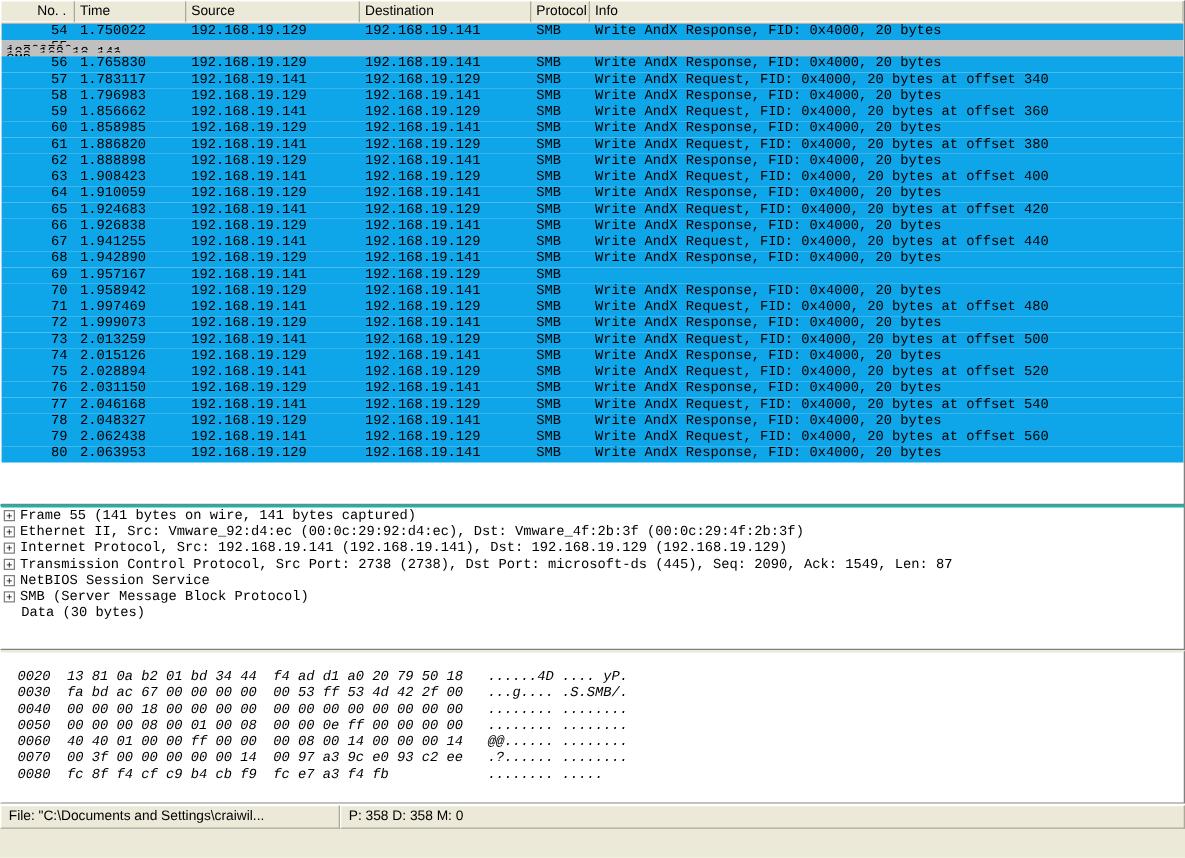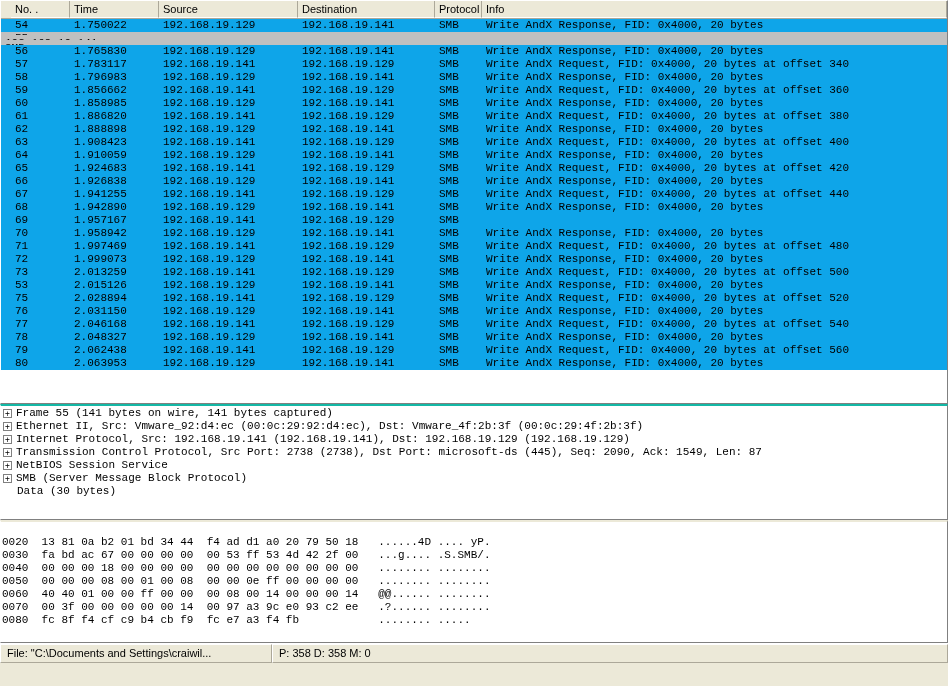--- a/index.html
+++ b/index.html
@@ -4,34 +4,34 @@
 <style>
   * { box-sizing: border-box; margin: 0; padding: 0; }
   html, body { width: 948px; height: 686px; font-family: "Lucida Console", Monaco, "Courier New", monospace; font-size: 11px; overflow: hidden; background: #ece9d8; }
   .pane { border: 1px solid #808080; border-top-color: #fff; border-left-color: #fff; background: #fff; overflow: hidden; }
   .packet-list { height: 404px; display: flex; flex-direction: column; }
   .header-row { display:flex; background: #ece9d8; border-bottom: 1px solid #aca899; height: 18px; flex:none; }
   .header-row .col { border-right: 1px solid #aca899; border-bottom:1px solid #fff; padding: 2px 4px; font-family: Tahoma, sans-serif; font-size: 11px; overflow:hidden; white-space:nowrap; }
   .rows { overflow-y: auto; flex:1; }
   .row { display:flex; height:13px; white-space:nowrap; }
   .row .col { padding: 0 4px; overflow:hidden; text-overflow:clip; }
-  .col.no   { width:59px;  padding-right:6px;margin-left:10px;}
+  .col.no   { width:59px;  text-align:right; padding-right:6px;}
   .col.time { width:89px; }
   .col.src  { width:139px;}
   .col.dst  { width:137px;}
   .col.proto{ width:47px; }
   .col.info { flex:1; }
   .smb-bg   { background: #0ea5e9; }
   .selected { background: #c0c0c0 !important; flex-direction: column; }
   .details { height: 116px; background:#fff; border-top:2px solid #14b8a6; overflow:auto; padding:1px 0;}
   .details .tree-line { height:13px; padding:0 2px; white-space:nowrap;}
   .tree-box { display:inline-block; width:9px; height:9px; border:1px solid #808080; font-size:8px; line-height:7px; text-align:center; margin-right:4px; background:#fff; font-family:monospace;}
   .tree-indent { display:inline-block; width:14px;}
   .hex { height: 123px; background:#fff; border-top:2px solid #ece9d8; overflow:auto; padding-top:14px;}
-  .hex-line { height:13px; white-space:pre; padding-left:1px;}
+  .hex-line { height:13px; white-space:pre; padding-left:13px;font-style:italic;}
   .statusbar { height:20px; display:flex; background:#ece9d8; border-top:1px solid #fff;}
   .statusbar .cell { border:1px solid #aca899; border-top-color:#fff; border-left-color:#fff; padding:2px 6px; font-family: Tahoma, sans-serif; font-size:11px; background:#ece9d8;}
   .statusbar .cell:first-child { width:272px; }
   .statusbar .cell:last-child { flex:1; }
 </style>
 </head>
 <body>
 
 <div class="pane packet-list">
   <div class="header-row">
@@ -196,21 +196,21 @@
       </div>
       <div class="row smb-bg">
         <div class="col no">73</div>
         <div class="col time">2.013259</div>
         <div class="col src">192.168.19.141</div>
         <div class="col dst">192.168.19.129</div>
         <div class="col proto">SMB</div>
         <div class="col info">Write AndX Request, FID: 0x4000, 20 bytes at offset 500</div>
       </div>
       <div class="row smb-bg">
-        <div class="col no">53</div>
+        <div class="col no">74</div>
         <div class="col time">2.015126</div>
         <div class="col src">192.168.19.129</div>
         <div class="col dst">192.168.19.141</div>
         <div class="col proto">SMB</div>
         <div class="col info">Write AndX Response, FID: 0x4000, 20 bytes</div>
       </div>
       <div class="row smb-bg">
         <div class="col no">75</div>
         <div class="col time">2.028894</div>
         <div class="col src">192.168.19.141</div>

